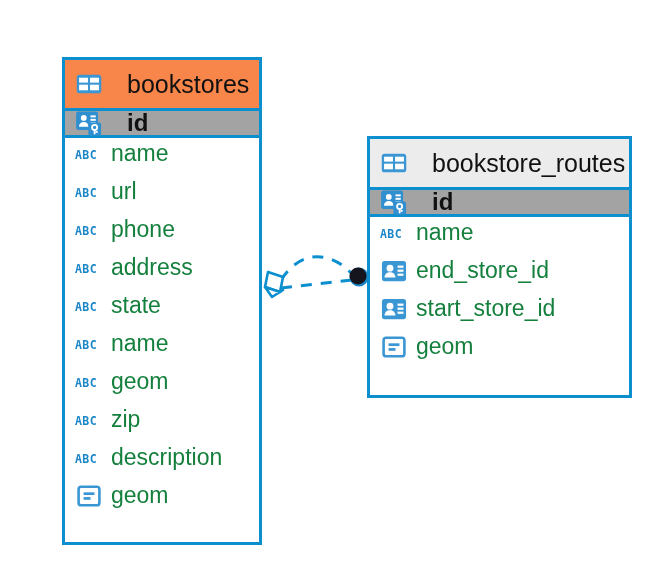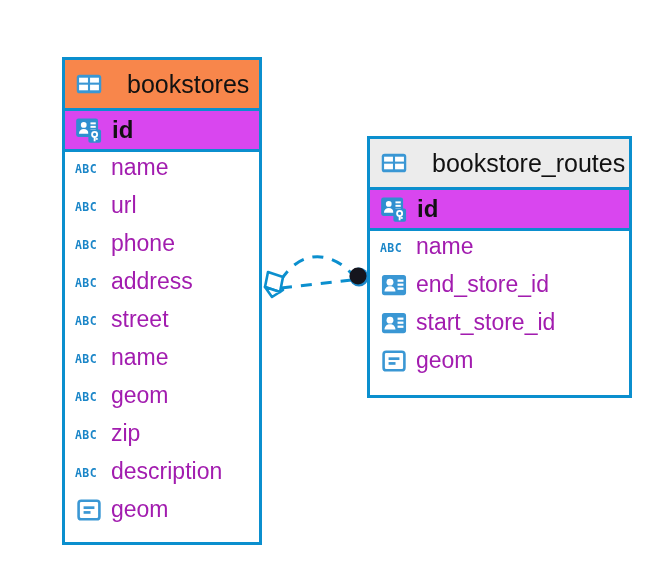--- a/index.html
+++ b/index.html
@@ -43,48 +43,48 @@
   .entity-title {
     font-size: 25px;
     color: #111111;
     line-height: 1;
     white-space: nowrap;
   }
 
   .pk-row {
     display: flex;
     align-items: center;
-    gap: 7px;
+    gap: 22px;
     box-sizing: border-box;
-    height: 44px;
+    height: 30px;
     padding: 0 10px;
     border-top: 3px solid #0b8fce;
     border-bottom: 3px solid #0b8fce;
-    background: #d946ef;
+    background: #a3a3a3;
   }
   .pk-row .field-label {
     font-size: 24px;
     font-weight: bold;
     color: #111111;
   }
 
   .field-list {
     padding: 4px 0 4px 0;
   }
   .field-row {
     display: flex;
     align-items: flex-start;
     gap: 9px;
     height: 38px;
     padding: 0 10px;
     box-sizing: border-box;
   }
   .field-label {
     font-size: 23px;
-    color: #a21caf;
+    color: #15803d;
     line-height: 1;
     white-space: nowrap;
   }
 
   
   .icon {
     flex: 0 0 auto;
     display: inline-flex;
     align-items: center;
     justify-content: center;
@@ -178,21 +178,21 @@
         </span>
         <span class="field-label">address</span>
       </div>
 
       <div class="field-row">
         <span class="icon sz-field">
           <svg width="27" height="18" viewBox="0 0 27 14" aria-hidden="true">
             <text x="0" y="11.6" font-family="'DejaVu Sans Mono', monospace" font-size="11.5" font-weight="bold" fill="#1b86c8" letter-spacing="0.4">ABC</text>
           </svg>
         </span>
-        <span class="field-label">street</span>
+        <span class="field-label">state</span>
       </div>
 
       <div class="field-row">
         <span class="icon sz-field">
           <svg width="27" height="18" viewBox="0 0 27 14" aria-hidden="true">
             <text x="0" y="11.6" font-family="'DejaVu Sans Mono', monospace" font-size="11.5" font-weight="bold" fill="#1b86c8" letter-spacing="0.4">ABC</text>
           </svg>
         </span>
         <span class="field-label">name</span>
       </div>

